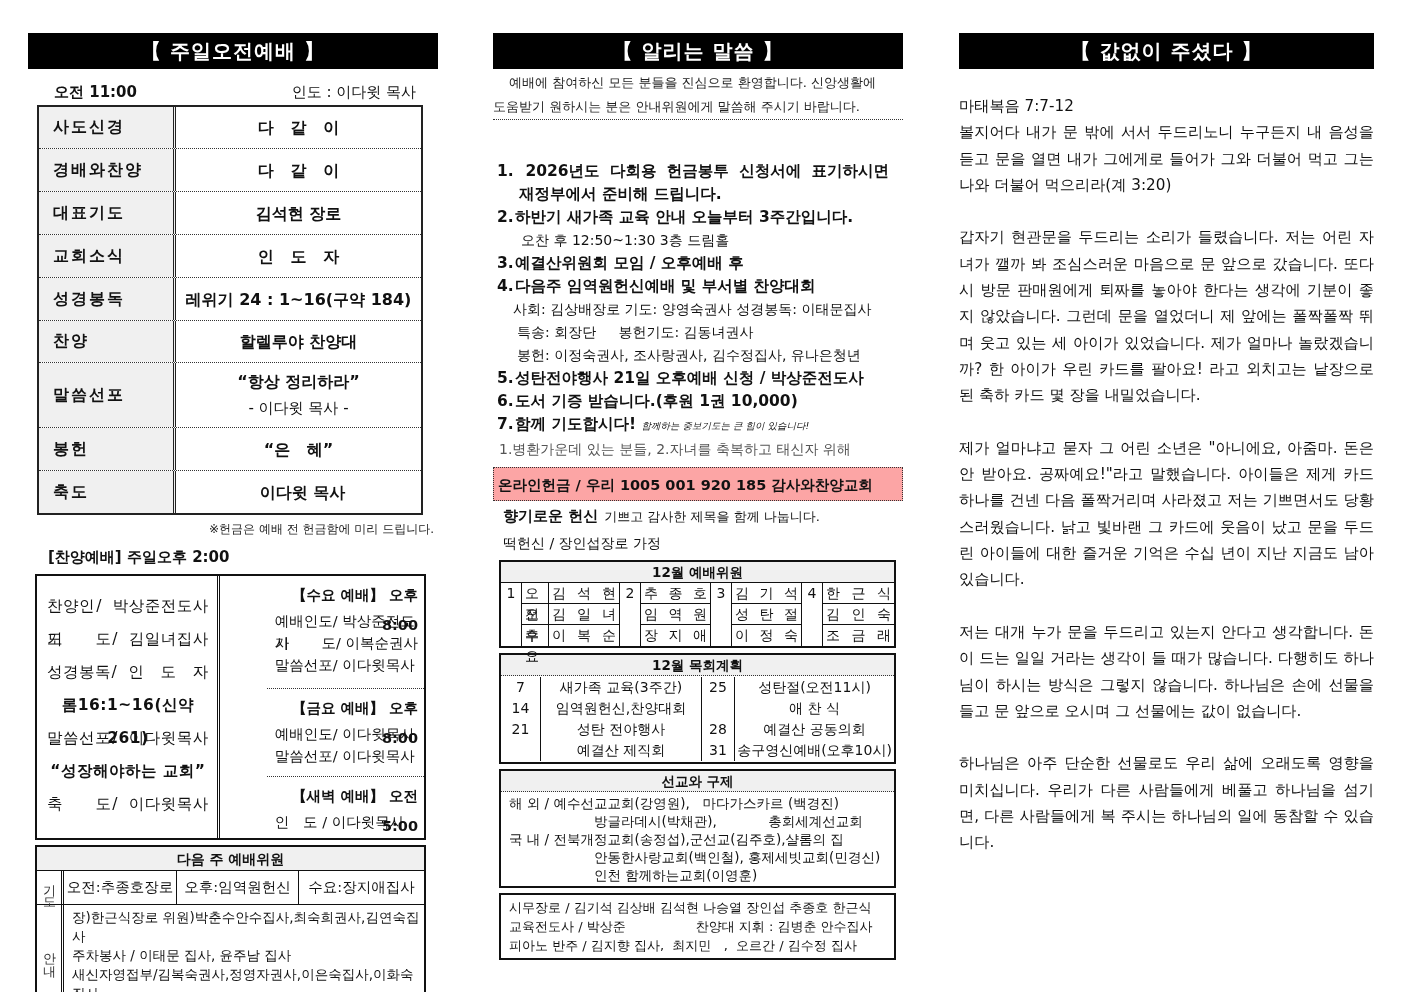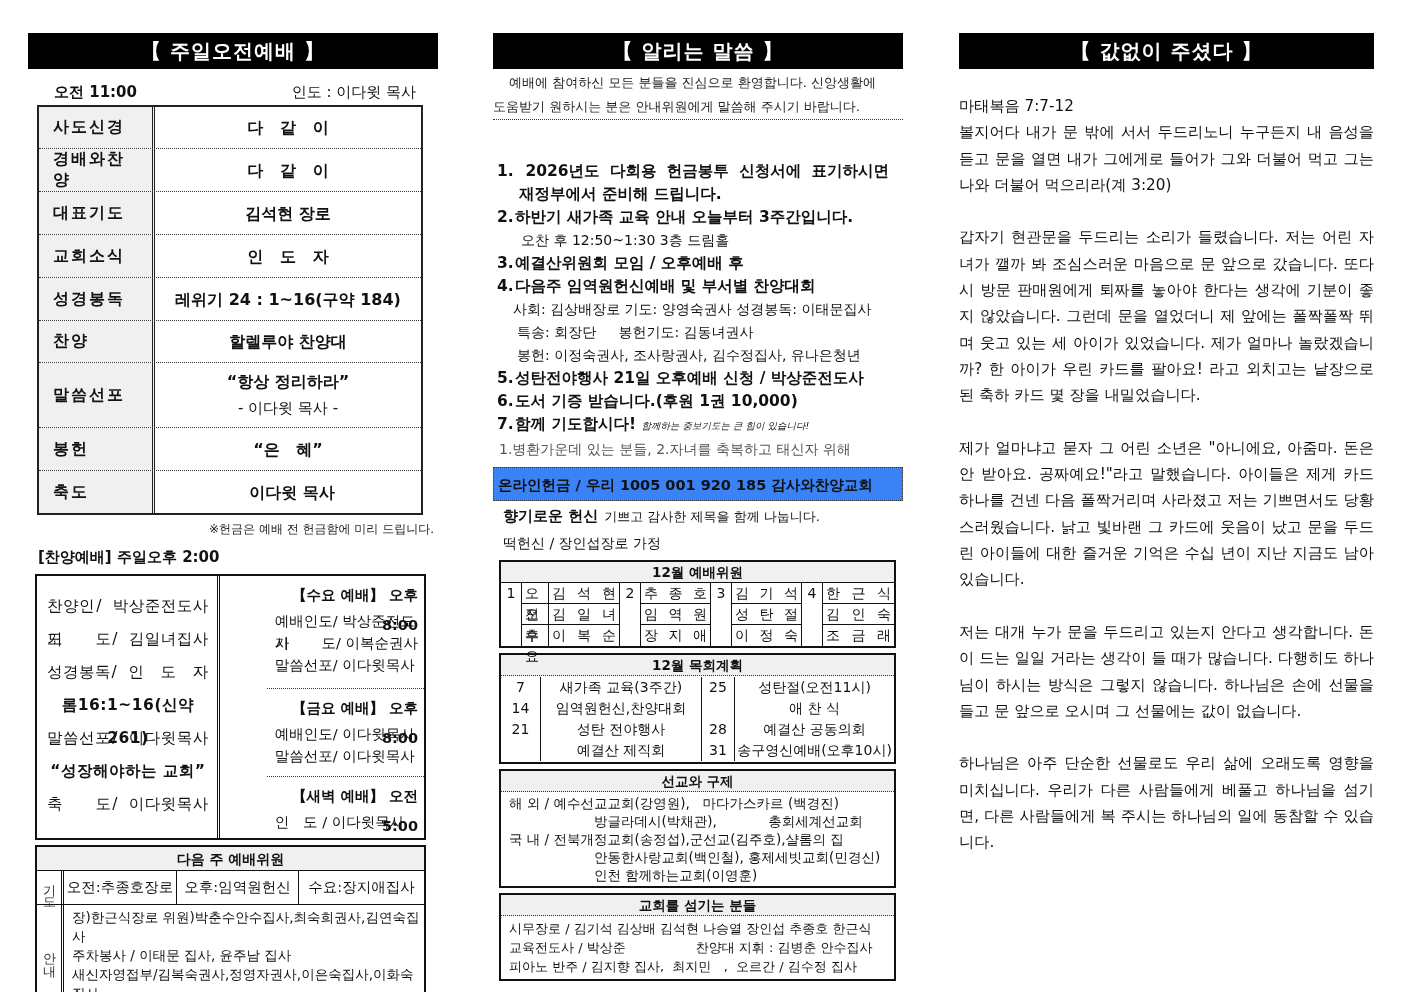--- a/index.html
+++ b/index.html
@@ -16,26 +16,26 @@
     font-size: 20px; font-weight: bold; height: 36px; line-height: 36px;
     letter-spacing: 1px;
   }
 
   
   .am-meta { display: flex; justify-content: space-between; font-size: 15px; padding: 0 22px 0 26px; margin-top: 14px; height: 22px; }
   .am-meta .time { font-weight: bold; }
   .order-table { margin-left: 9px; width: 386px; border: 2px solid #222; border-collapse: collapse; }
   .order-row { display: flex; border-bottom: 1px dotted #333; }
   .order-row:last-child { border-bottom: none; gap: 8px; }
-  .order-label { width: 116px; background: #f0f0f0; border-right: 3px double #222; font-size: 16px; font-weight: bold; display: flex; align-items: center; padding: 0 12px 0 14px; }
+  .order-label { width: 137px; background: #f0f0f0; border-right: 3px double #222; font-size: 16px; font-weight: bold; display: flex; align-items: center; padding: 0 12px 0 14px; }
   .order-label span { width: 100%; text-align: justify; text-align-last: justify; letter-spacing: 2px; }
   .order-value { flex: 1; font-size: 16px; font-weight: bold; display: flex; flex-direction: column; justify-content: center; align-items: center; line-height: 27px; }
   .r42 { height: 42px; } .r43 { height: 43px; } .r65 { height: 65px; }
   .offering-note { text-align: right; font-size: 12px; margin-top: 6px; padding-right: 4px; color: #222; }
-  .pm-title { font-size: 15px; font-weight: bold; margin: 10px 0 0 10px; height: 22px; }
+  .pm-title { font-size: 15px; font-weight: bold; margin: 10px 0 0 20px; height: 22px; }
 
   .pm-box { margin-left: 7px; width: 391px; height: 266px; border: 2px solid #111; display: flex; margin-top: 4px; gap: 47px; }
   .pm-left { width: 211px; border-right: 3px double #111; padding: 14px 8px 0 10px; }
   .pm-left .ln { font-size: 15.5px; height: 33px; line-height: 33px; letter-spacing: 0.5px; }
   .pm-left .ln.c { text-align: center; font-weight: bold; }
   .pm-left .jus { display: flex; justify-content: space-between; }
   .pm-right { flex: 1; display: flex; flex-direction: column; }
   .pm-right .blk { border-bottom: 1px dotted #333; padding: 4px 6px 0 8px; }
   .pm-right .blk:last-child { border-bottom: none; }
   .pm-right .hd { font-size: 14.5px; font-weight: bold; text-align: right; height: 30px; line-height: 30px; }
@@ -55,21 +55,21 @@
   .welcome { font-size: 13px; line-height: 24px; padding: 2px 0 0 0; border-bottom: 1px dotted #333; color: #222; }
   .welcome .indent { padding-left: 16px; }
   .notices { margin-top: 40px; padding-left: 4px; }
   .notice { font-size: 15.5px; font-weight: bold; line-height: 23px; }
   .notice .n { display: inline-block; width: 18px; }
   .notice-sub { font-size: 14px; line-height: 23px; padding-left: 24px; }
   .notice-sub.s2 { padding-left: 20px; }
   .notice .small-it { font-size: 9.5px; font-style: italic; font-weight: normal; }
   .pray-line { font-size: 14px; color: #555; line-height: 24px; padding-left: 2px; }
 
-  .online { margin-top: 6px; border: 1px dotted #333; background: #3b82f6; font-size: 14.5px; font-weight: bold; height: 34px; line-height: 34px; padding-left: 4px; }
+  .online { margin-top: 6px; border: 1px dotted #333; background: #fca5a5; font-size: 14.5px; font-weight: bold; height: 34px; line-height: 34px; padding-left: 4px; }
   .hyang { font-size: 14px; line-height: 26px; padding-left: 10px; margin-top: 2px; }
   .hyang b { font-size: 15px; }
   .hyang .sm { font-size: 13px; margin-left: 6px; }
   .tteok { font-size: 14px; line-height: 26px; padding-left: 10px; }
 
   .box { margin-left: 6px; width: 397px; border: 2px solid #111; margin-top: 4px; }
   .box-head { background: #f0f0f0; text-align: center; font-size: 13.5px; font-weight: bold; height: 21px; line-height: 21px; border-bottom: 1px dotted #333; }
   .box-head.solid { border-bottom: 1px solid #111; }
 
   .duty-grid { display: grid; grid-template-columns: 20px 28px 71px 20px 71px 20px 71px 20px 1fr; }
@@ -374,21 +374,20 @@
     <div class="mission">
       <div style="white-space:pre">해 외 / 예수선교교회(강영원),   마다가스카르 (백경진)</div>
       <div class="ind2" style="white-space:pre">방글라데시(박채관),            총회세계선교회</div>
       <div>국 내 / 전북개정교회(송정섭),군선교(김주호),샬롬의 집</div>
       <div class="ind2">안동한사랑교회(백인철), 홍제세빗교회(민경신)</div>
       <div class="ind2">인천 함께하는교회(이영훈)</div>
     </div>
   </div>
 
   <div class="box" style="margin-top:5px">
-    <div class="box-head">교회를 섬기는 분들</div>
     <div class="serve">
       <div>시무장로 / 김기석 김상배 김석현 나승열 장인섭 추종호 한근식</div>
       <div><span>교육전도사 / 박상준</span><span style="display:inline-block;width:70px"></span><span>찬양대 지휘 : 김병춘 안수집사</span></div>
       <div style="white-space:pre">피아노 반주 / 김지향 집사,  최지민   ,  오르간 / 김수정 집사</div>
     </div>
   </div>
 </div>
 
 <div id="col3" class="col">
   <div class="section-title">【 값없이 주셨다 】</div>

